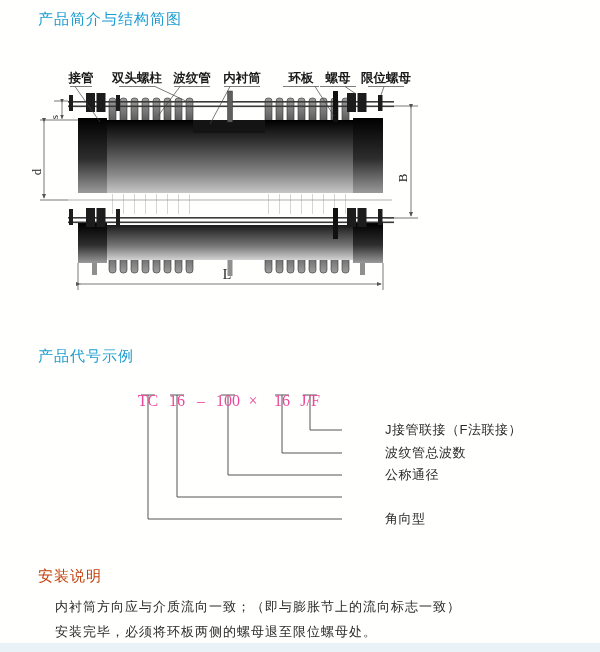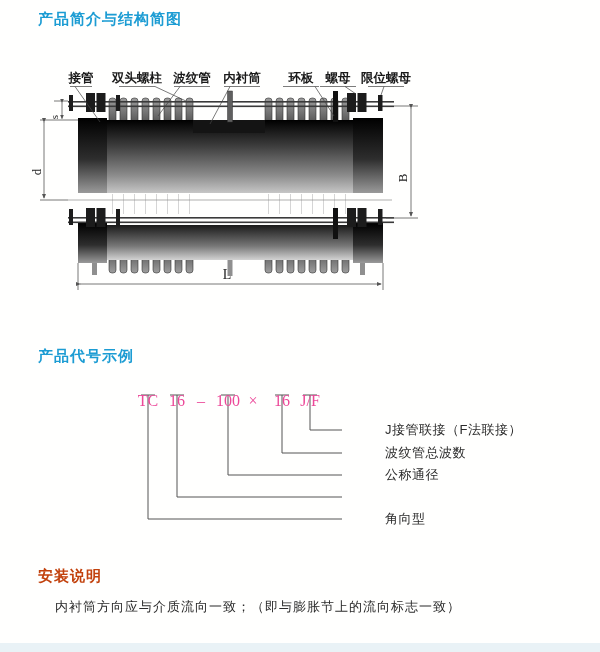--- a/index.html
+++ b/index.html
@@ -5,21 +5,21 @@
   html,body{margin:0;padding:0;}
   .page{
     position:relative;
     width:600px;height:652px;
     background:#fffffe;
     font-family:"Liberation Sans",sans-serif;
     overflow:hidden;
   }
   .section-title{
     position:absolute;left:38px;margin:0;
-    font-size:15px;font-weight:bold;letter-spacing:1px;
+    font-size:15px;font-weight:normal;letter-spacing:1px;
   }
   #intro-title{top:10px;}
   #code-title{top:347px;}
   #install-title{top:567px;}
 
   .diagram{position:absolute;left:30px;top:60px;width:450px;height:255px;}
 
   .code-block{position:absolute;left:0;top:376px;width:600px;height:165px;}
   .code-seg{
     position:absolute;top:16px;transform:translateX(-50%);
@@ -258,15 +258,16 @@
 
     <span class="code-anno" style="top:45px">J接管联接（F法联接）</span>
     <span class="code-anno" style="top:68px">波纹管总波数</span>
     <span class="code-anno" style="top:90px">公称通径</span>
     <span class="code-anno" style="top:134px">角向型</span>
   </div>
 
   <h2 class="section-title" id="install-title" style="color:#c2410c">安装说明</h2>
 
   <p class="install-line" id="install-line-0">内衬筒方向应与介质流向一致；（即与膨胀节上的流向标志一致）</p>
+  <p class="install-line" id="install-line-1">安装完毕，必须将环板两侧的螺母退至限位螺母处。</p>
 
   <div class="footer-strip" style="background:#e9f2f6"></div>
 </div>
 
 </body></html>

